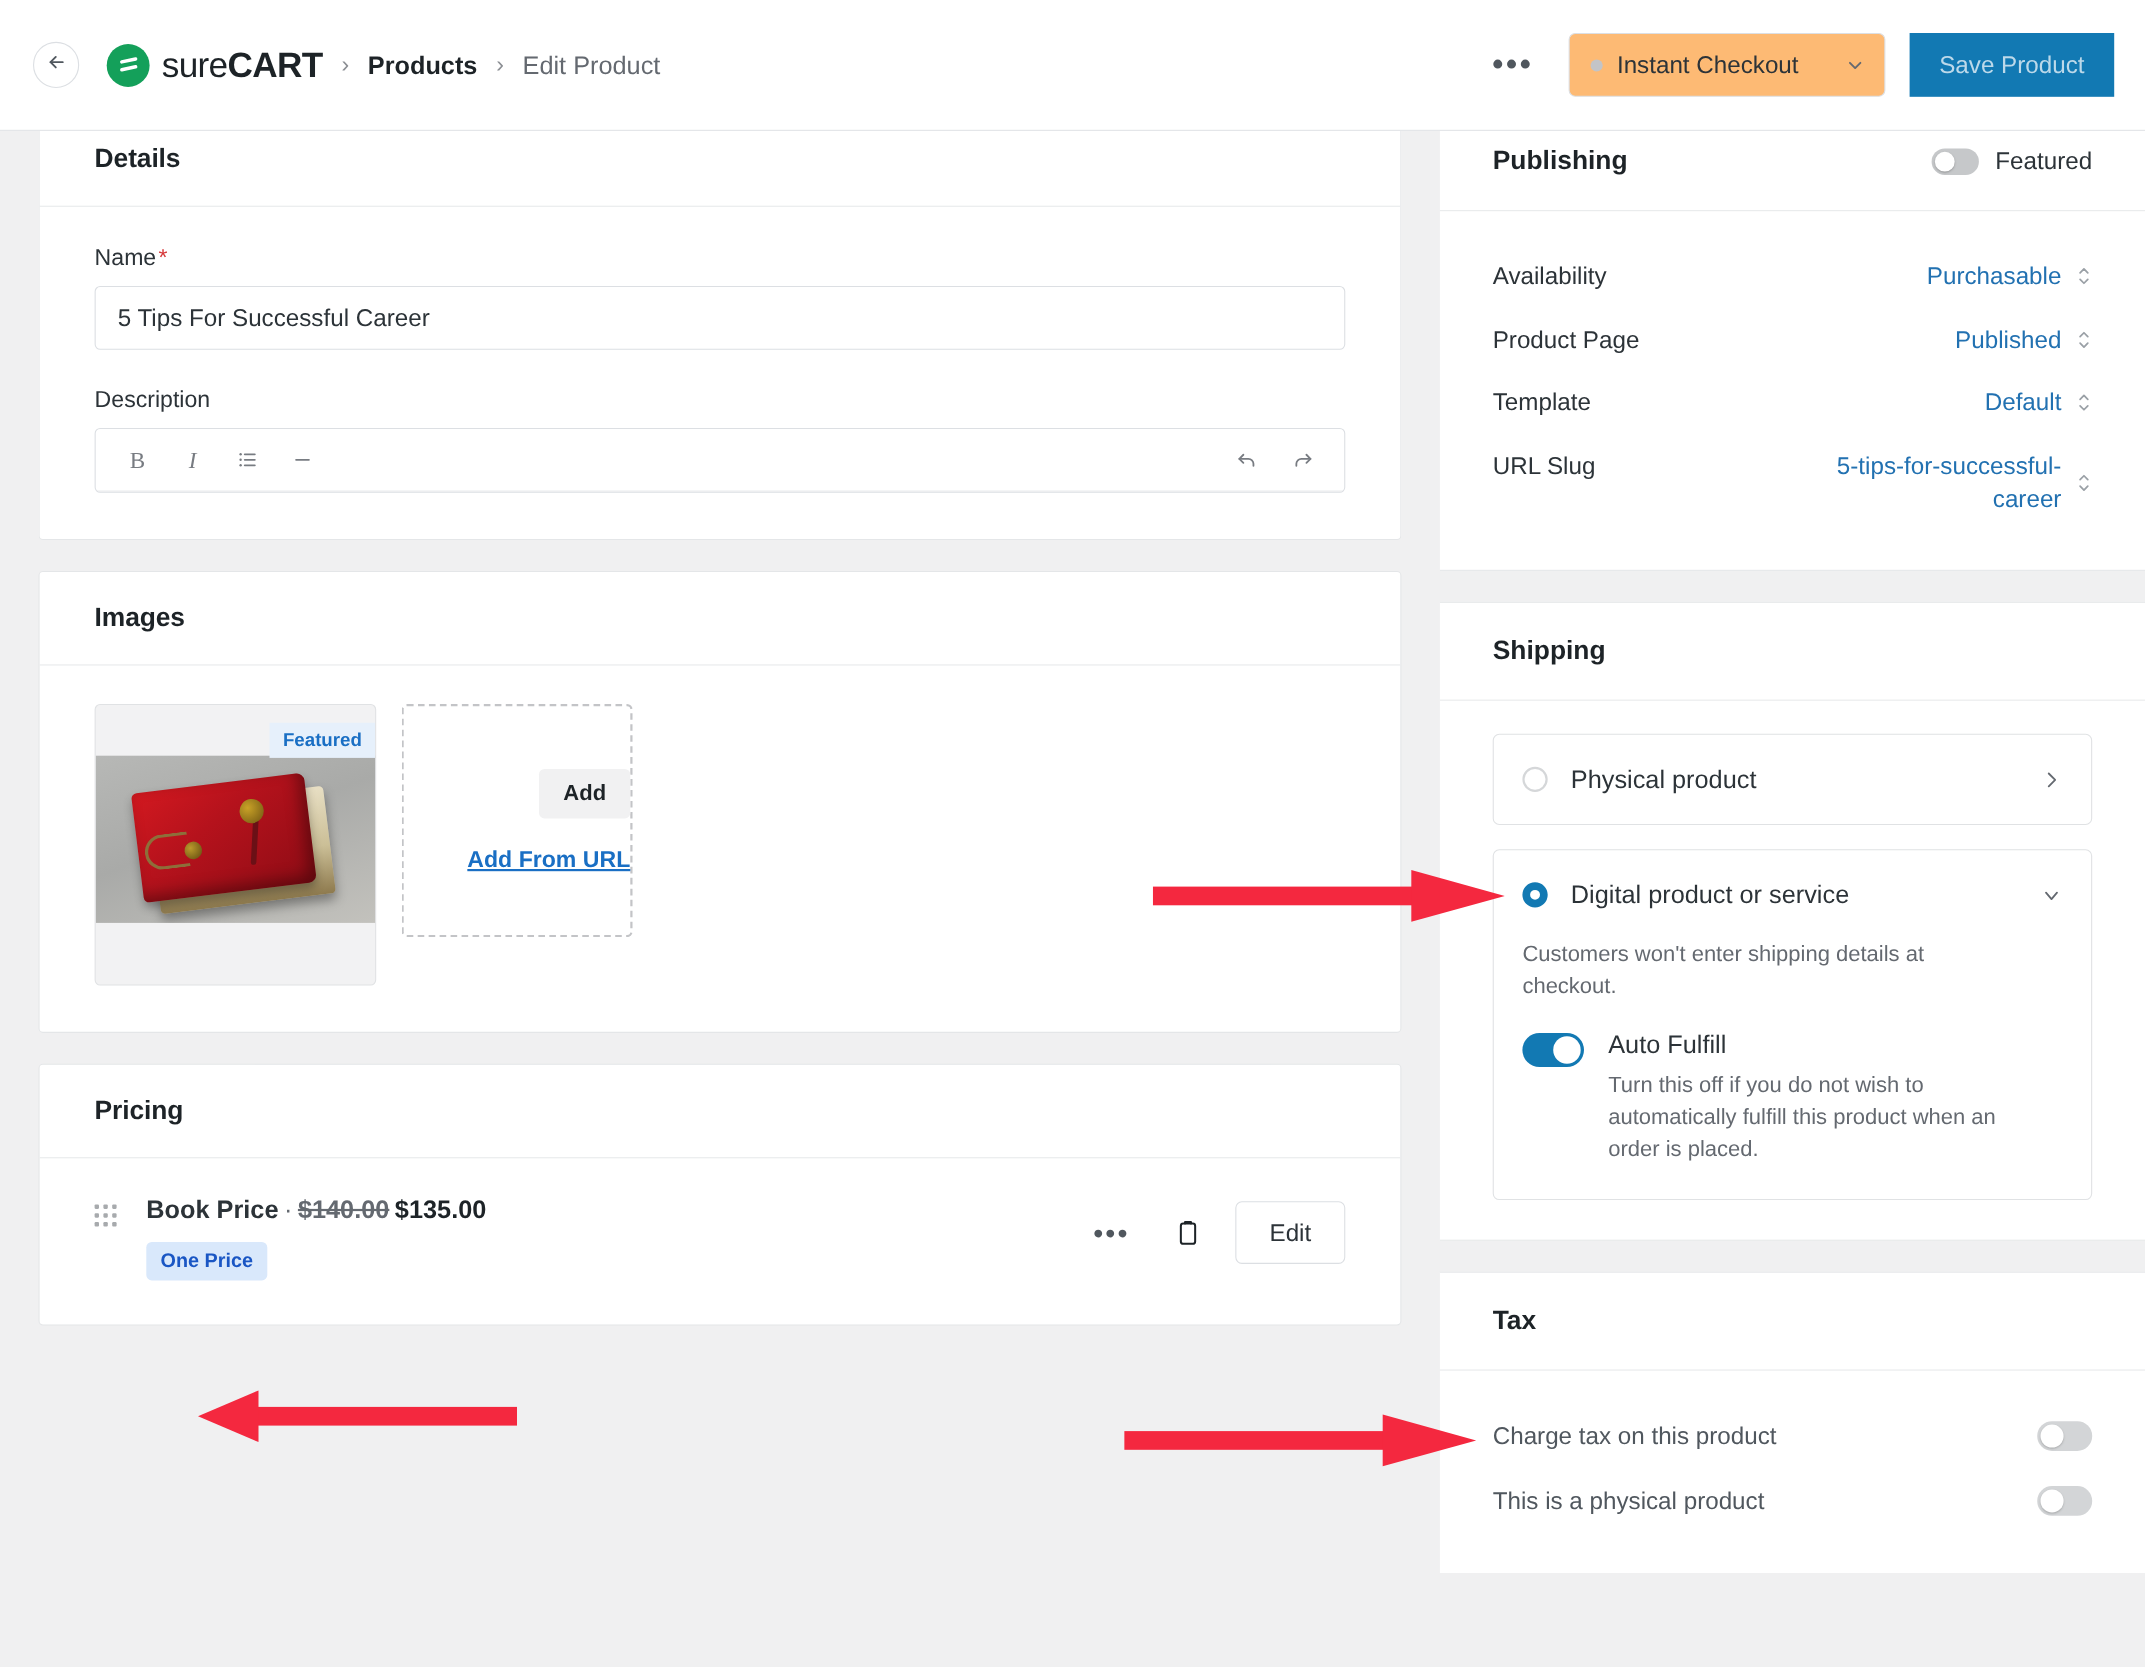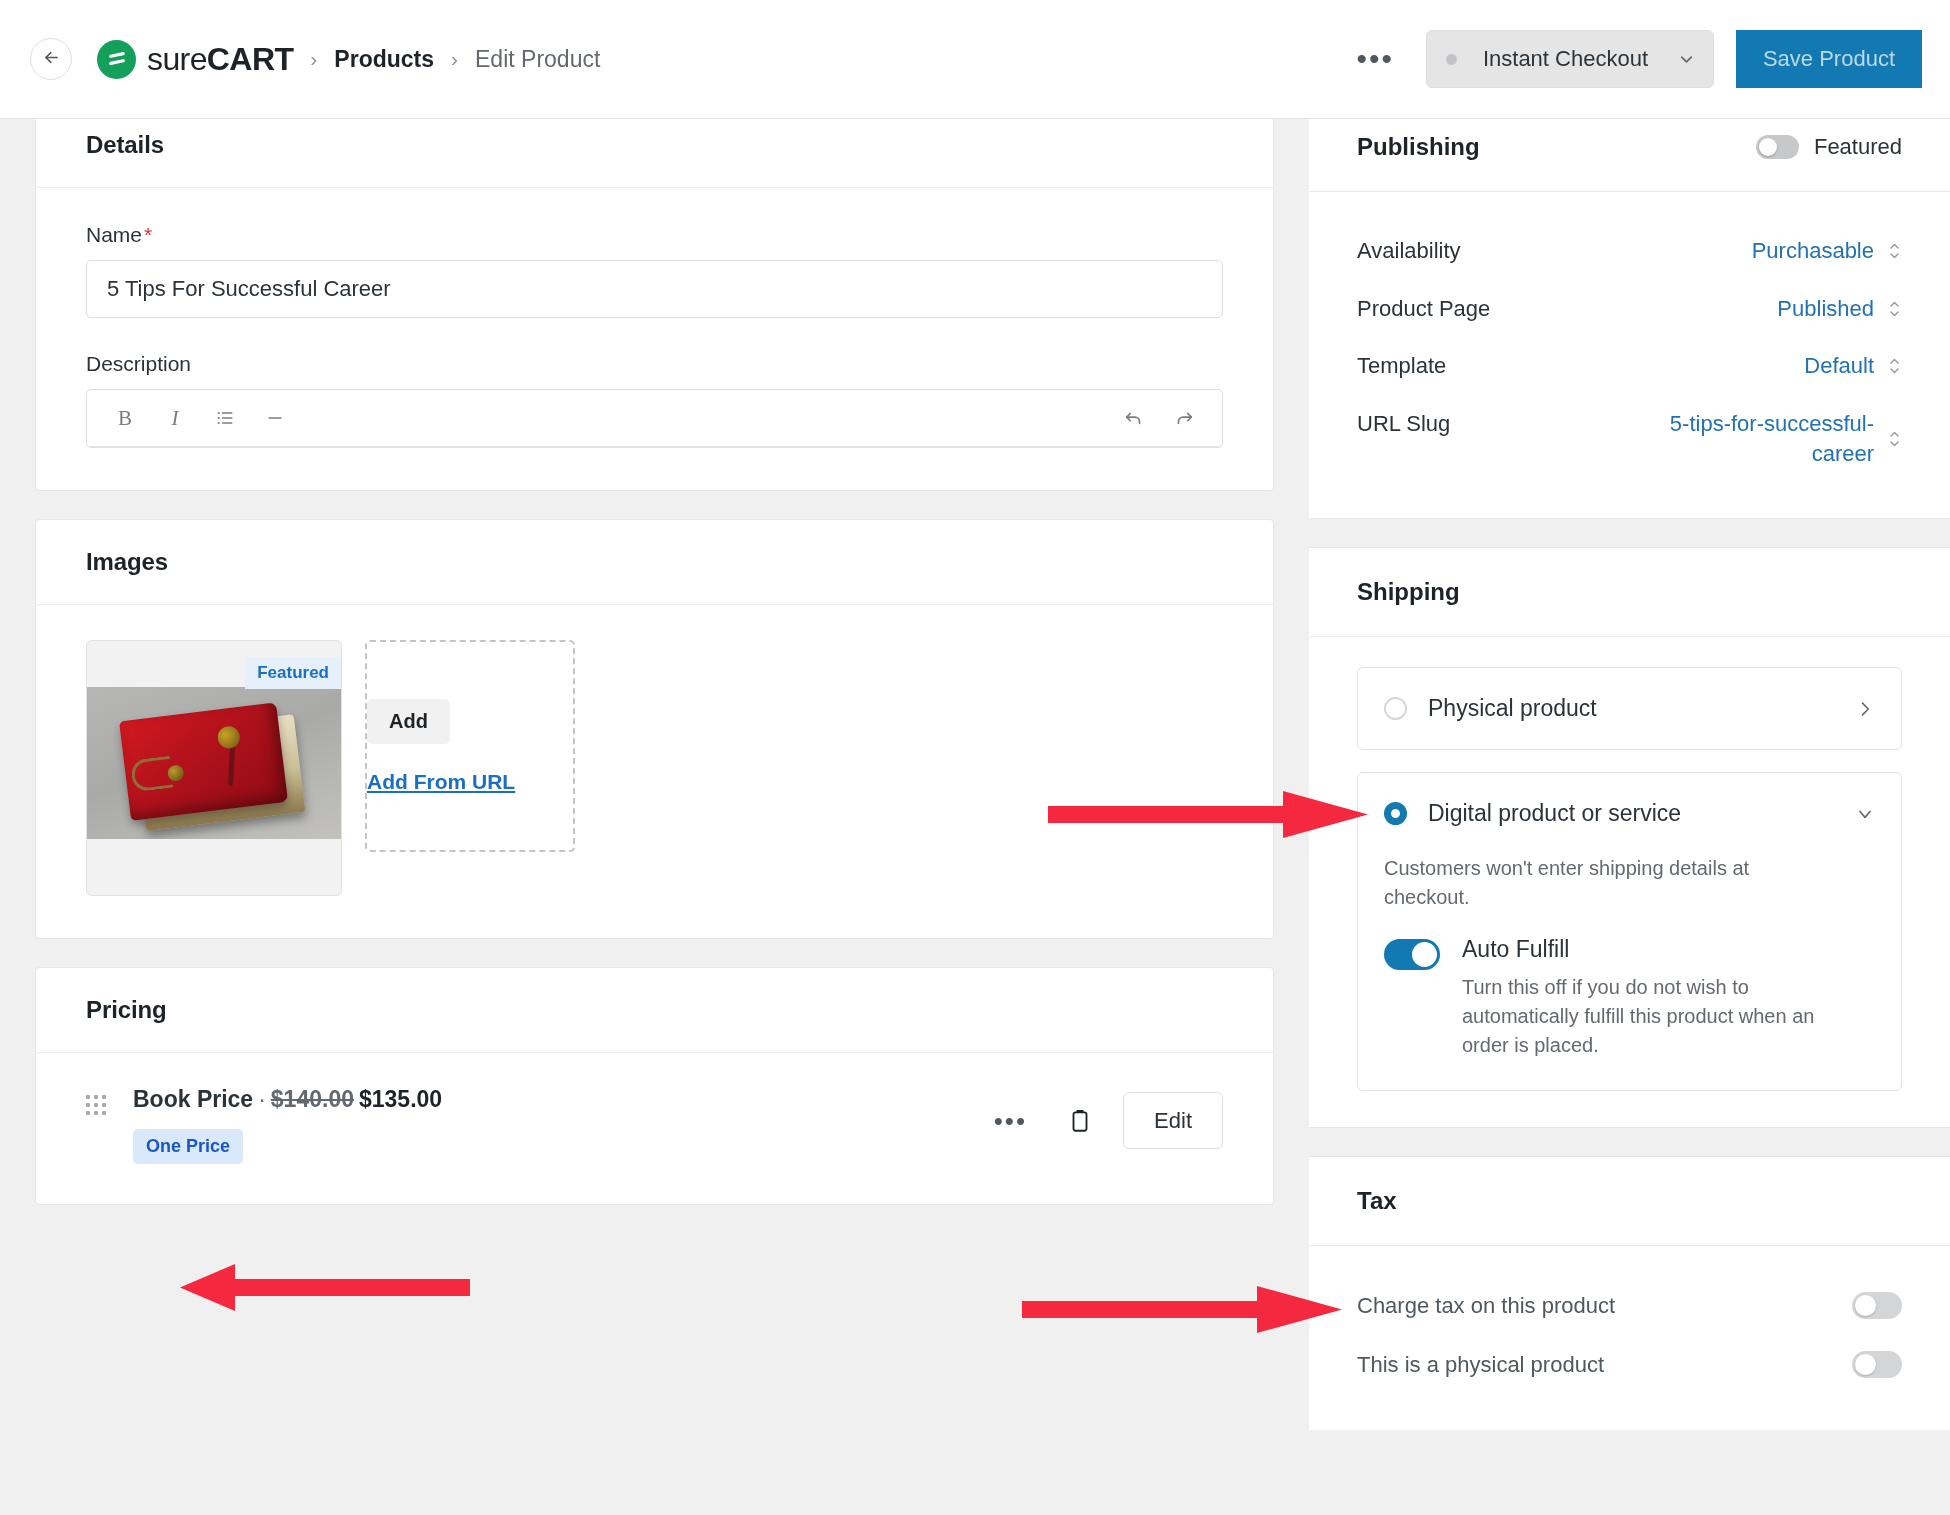--- a/index.html
+++ b/index.html
@@ -42,21 +42,21 @@
     font-size: 23px; color: #1d2327; font-weight: 700; white-space: nowrap; cursor: pointer;
   }
   .crumb.current { color: #646970; font-weight: 400; }
   .header-right { margin-left: auto; display: flex; align-items: center; gap: 22px; }
   .dots-btn {
     color: #50575e; font-size: 30px; line-height: 10px; letter-spacing: 2px;
     padding: 6px 10px; cursor: pointer; user-select:none;
   }
   .checkout-select {
     height: 58px; min-width: 288px; border: 1px solid #dcdfe3; border-radius: 6px;
-    background: #e5e5e5; display: flex; align-items: center; gap: 26px;
+    background: #fdba74; display: flex; align-items: center; gap: 13px;
     padding: 0 17px 0 19px; cursor: pointer;
   }
   .status-dot { width: 11px; height: 11px; border-radius: 50%; background: #c3c4c7; flex:none; }
   .checkout-label { font-size: 22px; color: #2c3338; white-space: nowrap; }
   .chev { color: #646970; margin-left: auto; display:flex; }
   .save-btn {
     height: 58px; padding: 0 27px; border-radius: 0; border: none;
     background: #1279b3; color: #bcd9ea; font-size: 22px;
     font-family: inherit; cursor: pointer; white-space: nowrap;
   }
@@ -142,21 +142,21 @@
   .strap {
     position: absolute; left: 6px; top: 40px; width: 40px; height: 32px;
     border: 3px solid #8d6f3a; border-right: none; border-radius: 18px 0 0 18px;
   }
   .cord {
     position: absolute; left: 104px; top: 34px; width: 5px; height: 44px;
     background: #6b1016; transform: rotate(10deg); border-radius: 3px;
   }
   .img-add {
     width: 210px; height: 212px; border: 2px dashed #c3c4c7; border-radius: 5px;
-    display: flex; flex-direction: column; align-items: flex-start; justify-content: center;
+    display: flex; flex-direction: column; align-items: flex-end; justify-content: center;
     gap: 26px; background: #fff;
   }
   .add-btn {
     background: #f1f1f2; border: none; border-radius: 5px; padding: 11px 22px;
     font-size: 20px; font-weight: 700; color: #1d2327; font-family: inherit; cursor: pointer;
   }
   .add-url {
     font-size: 21px; color: #1a6fc4; text-decoration: underline; font-weight: 700; cursor: pointer;
   }
 

